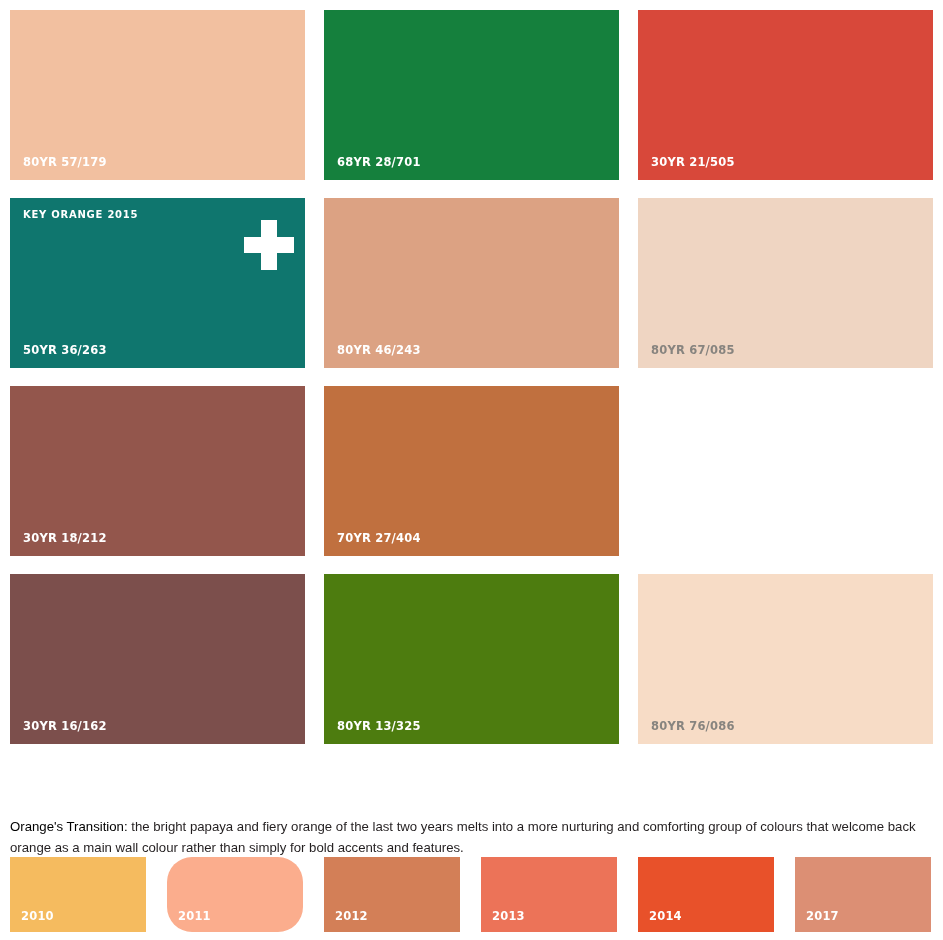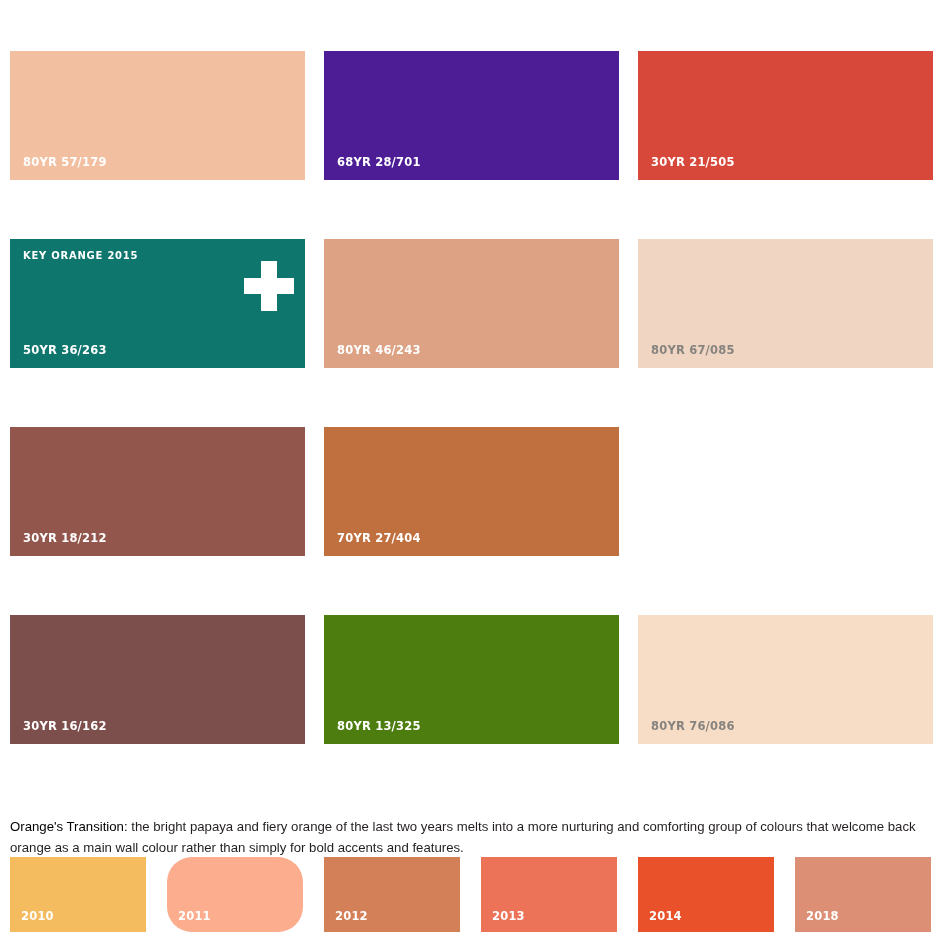--- a/index.html
+++ b/index.html
@@ -32,21 +32,20 @@
     display: grid;
     grid-template-columns: 295px 295px 295px;
     grid-auto-rows: 170px;
     column-gap: 19px;
     row-gap: 18px;
   }
 
   .swatch {
     position: relative;
     overflow: hidden;
-    margin-top: 41px;
   }
   .swatch.empty {
     background: transparent;
   }
 
   .swatch-code {
     position: absolute;
     left: 13px;
     bottom: 12px;
     font-family: "DejaVu Sans", sans-serif;
@@ -148,21 +147,21 @@
 </style>
 </head>
 <body>
 
 <div id="page">
 
   <div class="swatch-grid">
       <div class="swatch" style="background: rgb(242, 192, 160);">
         <span class="swatch-code">80YR 57/179</span>
       </div>
-      <div class="swatch" style="background: #4c1d95;">
+      <div class="swatch" style="background: #15803d;">
         <span class="swatch-code">68YR 28/701</span>
       </div>
       <div class="swatch" style="background: rgb(216, 72, 58);">
         <span class="swatch-code">30YR 21/505</span>
       </div>
       <div class="swatch" style="background: #0f766e;">
         <span class="key-badge">KEY ORANGE 2015</span>
         <span class="plus-icon"></span>
         <span class="swatch-code">50YR 36/263</span>
       </div>
@@ -204,17 +203,17 @@
       <div class="timeline-swatch" style="background: rgb(211, 127, 87);">
         <span class="timeline-year">2012</span>
       </div>
       <div class="timeline-swatch" style="background: rgb(236, 115, 88);">
         <span class="timeline-year">2013</span>
       </div>
       <div class="timeline-swatch" style="background: rgb(232, 81, 42);">
         <span class="timeline-year">2014</span>
       </div>
       <div class="timeline-swatch" style="background: rgb(220, 143, 116);">
-        <span class="timeline-year">2018</span>
+        <span class="timeline-year">2017</span>
       </div>
     </div>
 
 </div>
 
 </body></html>

